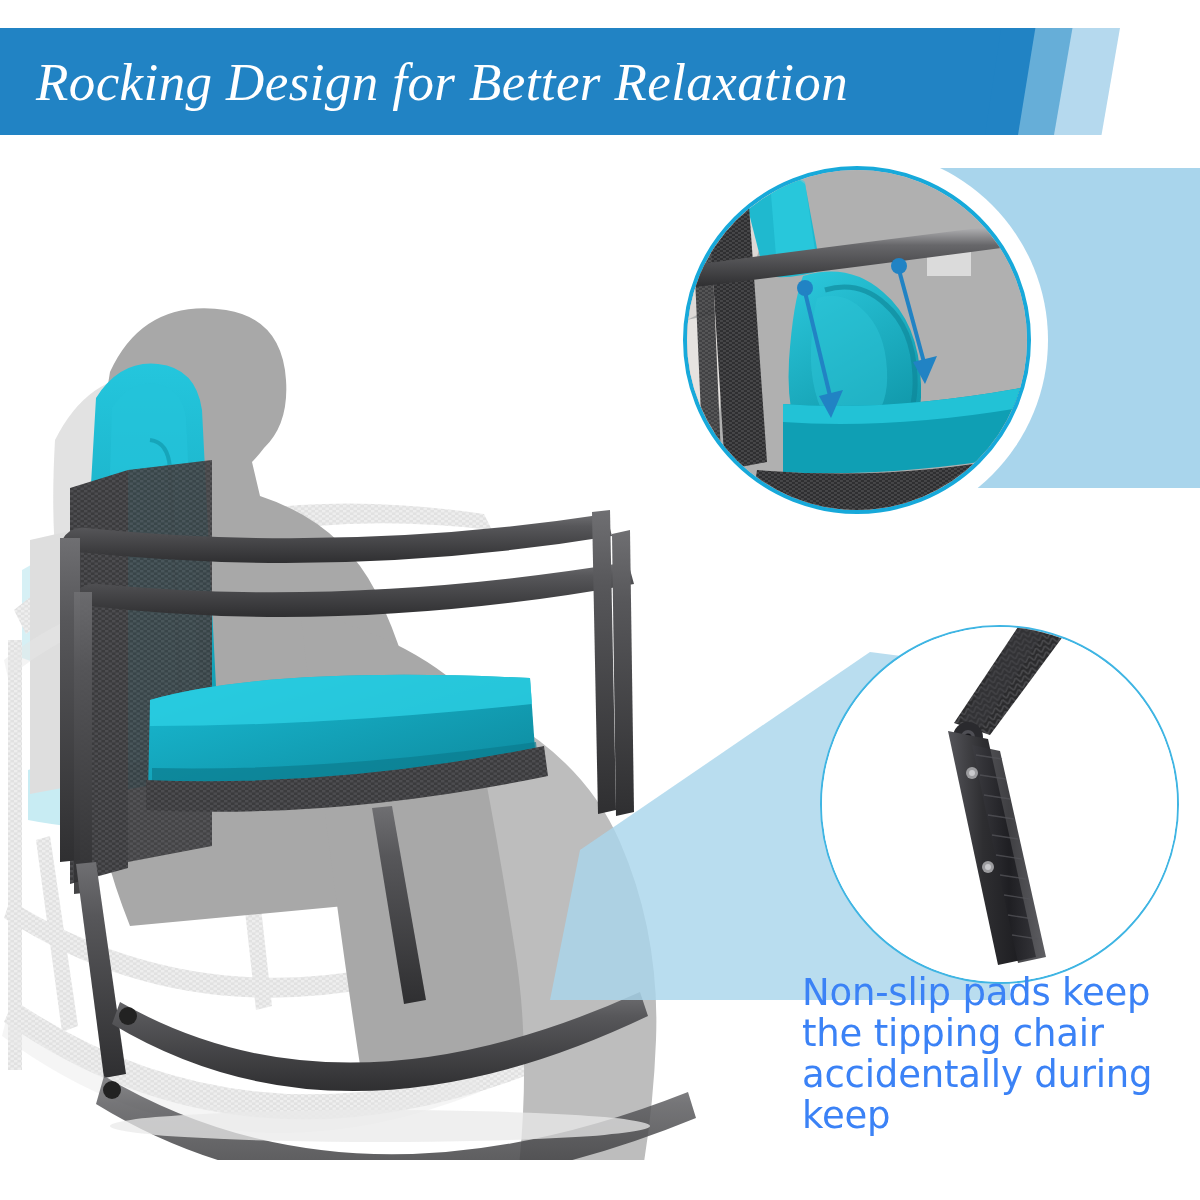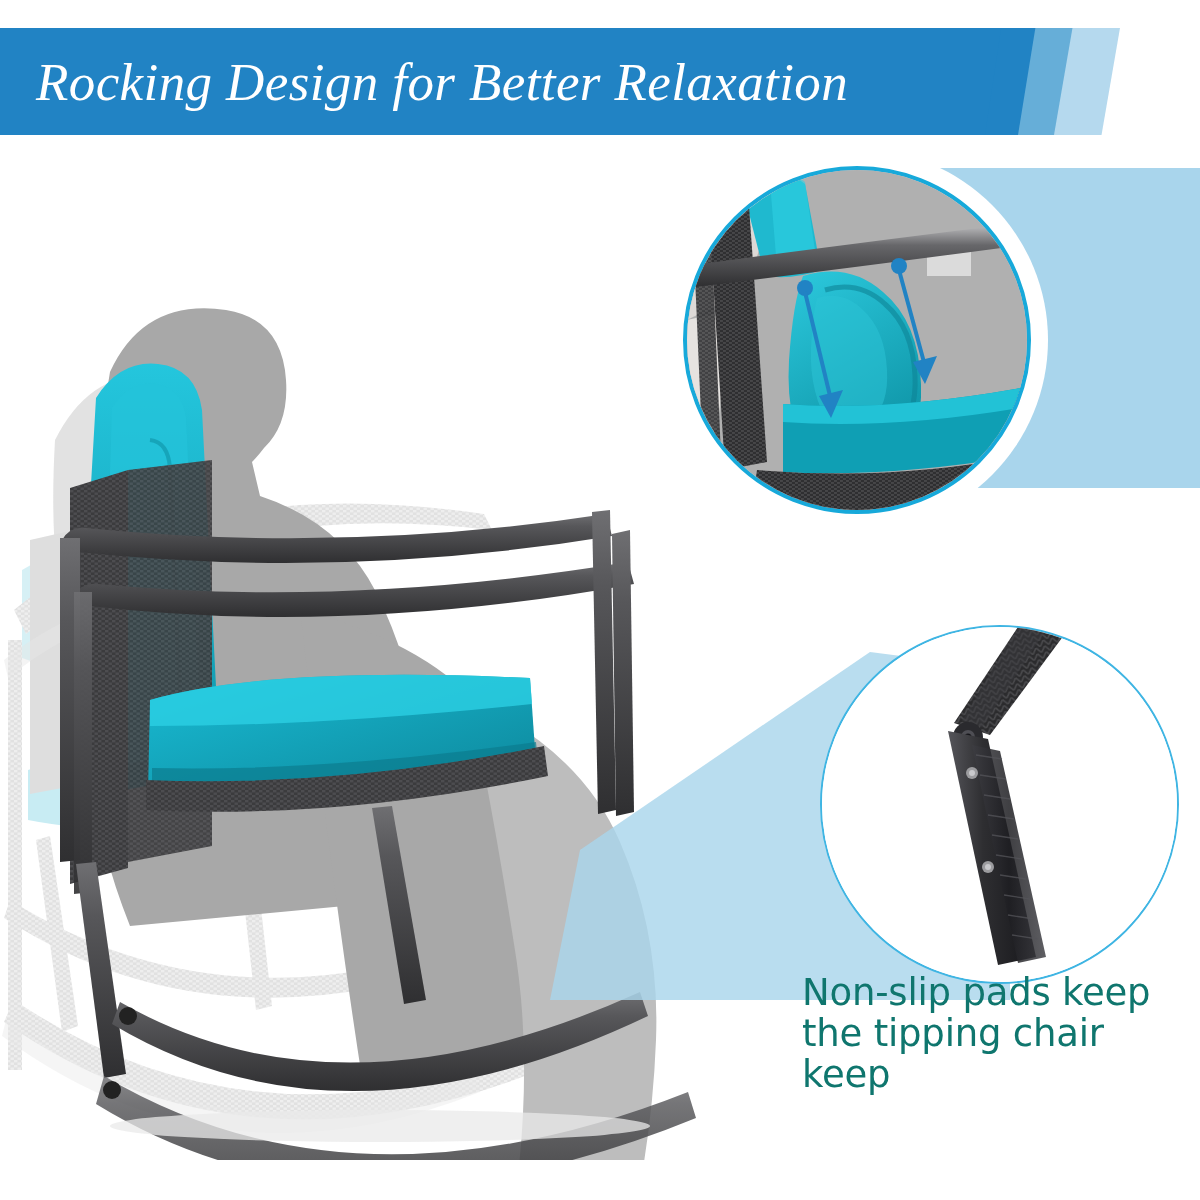--- a/index.html
+++ b/index.html
@@ -35,21 +35,21 @@
   .callout-top{left:683px;top:166px;width:340px;height:340px;
      border:4px solid #17a9da;box-shadow:0 0 0 17px #ffffff;background:#cfcfcf;}
   .callout-bot{left:820px;top:625px;width:355px;height:355px;
      border:2px solid #3fb5e3;background:#ffffff;}
 
   
   .wedge{position:absolute;}
 
   
   .caption{position:absolute;left:802px;top:972px;width:392px;
-     color:#0f766e;font-family:"DejaVu Sans",sans-serif;
+     color:#3b82f6;font-family:"DejaVu Sans",sans-serif;
      font-size:37px;line-height:41px;font-weight:400;letter-spacing:-.2px;}
   .caption .ln{display:block;white-space:nowrap;}
 </style>
 </head>
 <body>
 
 <div class="stage">
 
   <div class="lb-block"></div>
 
@@ -316,16 +316,17 @@
       <circle cx="150" cy="146" r="6" fill="#9c9c9f"></circle>
       <circle cx="150" cy="146" r="3" fill="#c9c9cc"></circle>
       <circle cx="166" cy="240" r="6" fill="#9c9c9f"></circle>
       <circle cx="166" cy="240" r="3" fill="#c9c9cc"></circle>
     </svg>
   </div>
 
   <div class="caption">
     <span class="ln">Non-slip pads keep</span>
     <span class="ln">the tipping chair</span>
+    <span class="ln">accidentally during</span>
     <span class="ln">keep</span>
   </div>
 
 </div>
 
 </body></html>

